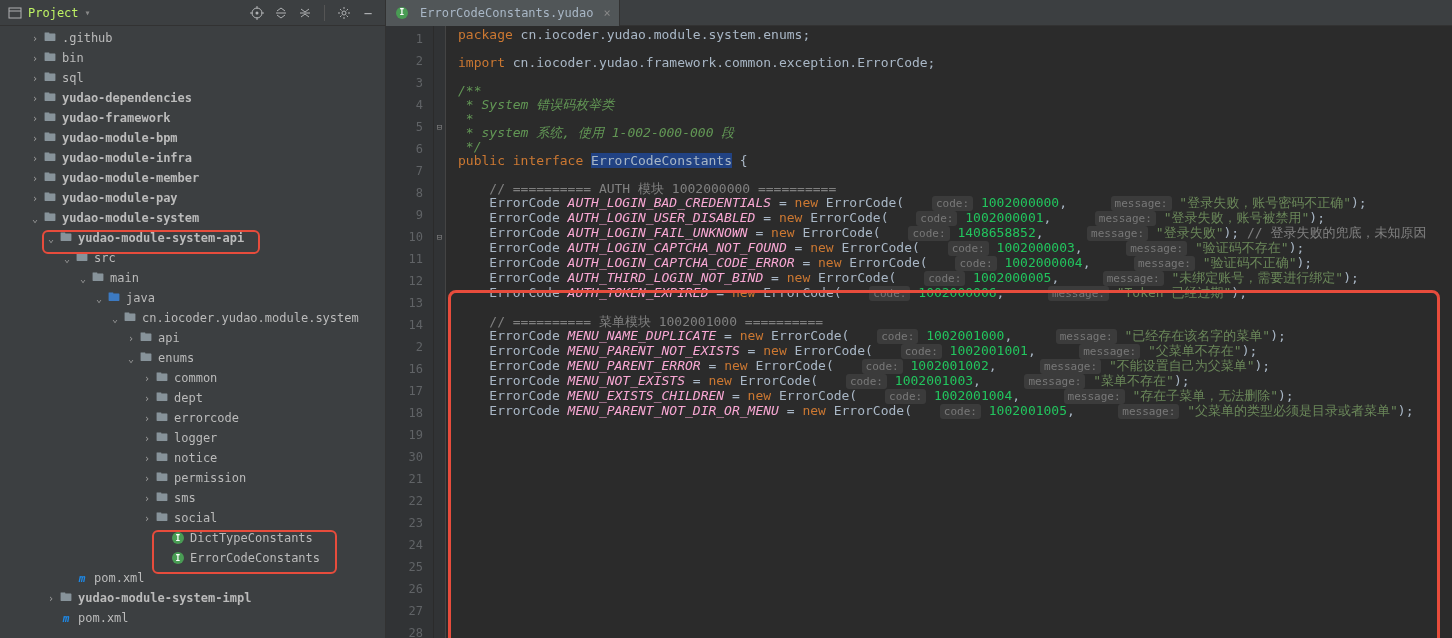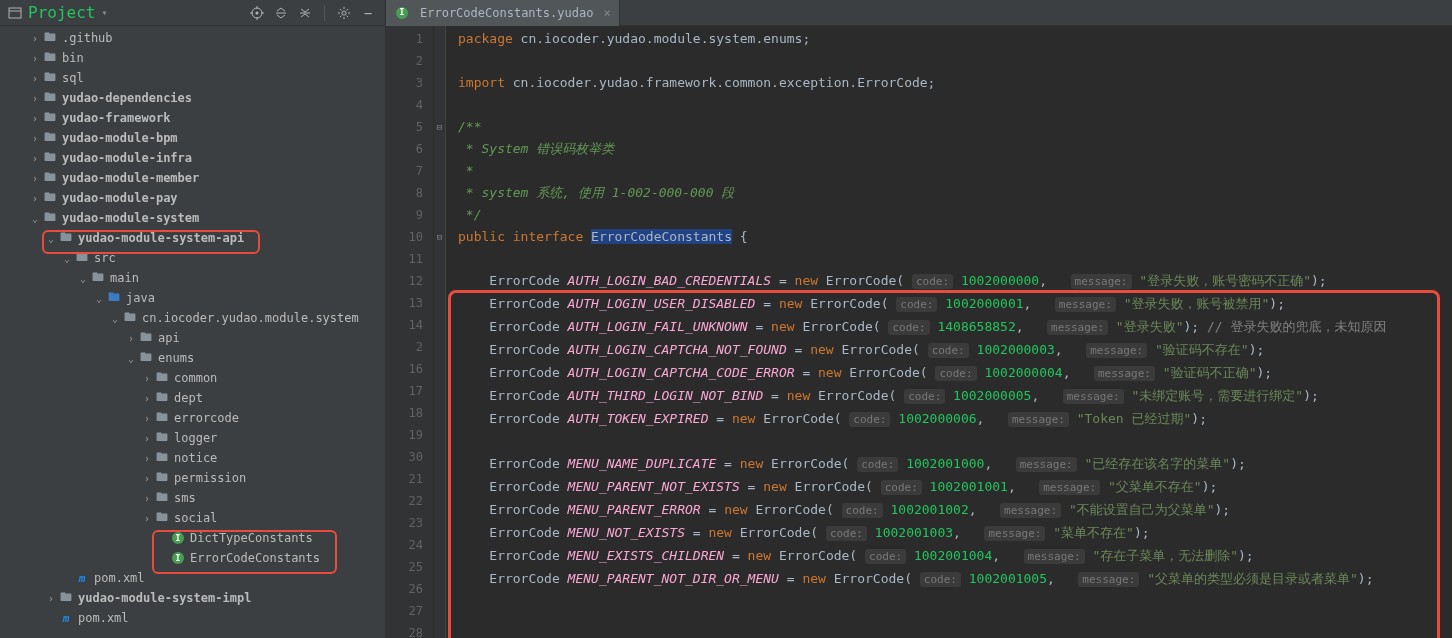--- a/index.html
+++ b/index.html
@@ -29,22 +29,22 @@
 .project-header {
   height: 26px;
   background: #3c3f41;
   border-bottom: 1px solid #323232;
   display: flex;
   align-items: center;
   padding: 0 8px;
   gap: 6px;
 }
 .project-header .title {
-  color: #22c55e;
-  font-size: 16px;
+  color: #bef264;
+  font-size: 12px;
 }
 .project-header .dropdown-arrow {
   color: #888;
   font-size: 10px;
 }
 .project-header .spacer { flex: 1; }
 .project-header .toolbar-icon {
   width: 18px;
   height: 18px;
   display: flex;
@@ -167,30 +167,30 @@
   padding-top: 2px;
   color: #888;
   font-size: 9px;
   text-align: center;
 }
 .code {
   flex: 1;
   padding-left: 12px;
   padding-top: 2px;
   font-size: 13px;
-  line-height: 22px;
+  line-height: 14px;
   white-space: pre;
 }
 .kw { color: #cc7832; }
 .str { color: #6a8759; }
 .cmt { color: #808080; }
 .doc { color: #629755; font-style: italic; }
 .field { color: #f9a8d4; font-style: italic; }
 .num { color: #22c55e; }
-.hint { color: #787878; font-size: 11px; }
+.hint { color: #787878; font-size: 11px; margin-left: 20px; }
 .hint-box { background: #3b3b3b; padding: 1px 4px; border-radius: 3px; }
 .selection { background: #214283; }
 .editor-highlight-box {
   position: absolute;
   border: 3px solid #e74c3c;
   border-radius: 8px;
   pointer-events: none;
   left: 62px;
   top: 264px;
   right: 12px;
@@ -481,28 +481,30 @@
 
 <span class="kw">import</span> cn.iocoder.yudao.framework.common.exception.ErrorCode;
 
 <span class="doc">/**</span>
 <span class="doc"> * System 错误码枚举类</span>
 <span class="doc"> *</span>
 <span class="doc"> * system 系统, 使用 1-002-000-000 段</span>
 <span class="doc"> */</span>
 <span class="kw">public</span> <span class="kw">interface</span> <span class="selection">ErrorCodeConstants</span> {
 
+    <span class="cmt">// ========== AUTH 模块 1002000000 ==========</span>
     ErrorCode <span class="field">AUTH_LOGIN_BAD_CREDENTIALS</span> = <span class="kw">new</span> ErrorCode( <span class="hint-box hint">code:</span> <span class="num">1002000000</span>,   <span class="hint-box hint">message:</span> <span class="str">"登录失败，账号密码不正确"</span>);
     ErrorCode <span class="field">AUTH_LOGIN_USER_DISABLED</span> = <span class="kw">new</span> ErrorCode( <span class="hint-box hint">code:</span> <span class="num">1002000001</span>,   <span class="hint-box hint">message:</span> <span class="str">"登录失败，账号被禁用"</span>);
     ErrorCode <span class="field">AUTH_LOGIN_FAIL_UNKNOWN</span> = <span class="kw">new</span> ErrorCode( <span class="hint-box hint">code:</span> <span class="num">1408658852</span>,   <span class="hint-box hint">message:</span> <span class="str">"登录失败"</span>); <span class="cmt">// 登录失败的兜底，未知原因</span>
     ErrorCode <span class="field">AUTH_LOGIN_CAPTCHA_NOT_FOUND</span> = <span class="kw">new</span> ErrorCode( <span class="hint-box hint">code:</span> <span class="num">1002000003</span>,   <span class="hint-box hint">message:</span> <span class="str">"验证码不存在"</span>);
     ErrorCode <span class="field">AUTH_LOGIN_CAPTCHA_CODE_ERROR</span> = <span class="kw">new</span> ErrorCode( <span class="hint-box hint">code:</span> <span class="num">1002000004</span>,   <span class="hint-box hint">message:</span> <span class="str">"验证码不正确"</span>);
     ErrorCode <span class="field">AUTH_THIRD_LOGIN_NOT_BIND</span> = <span class="kw">new</span> ErrorCode( <span class="hint-box hint">code:</span> <span class="num">1002000005</span>,   <span class="hint-box hint">message:</span> <span class="str">"未绑定账号，需要进行绑定"</span>);
     ErrorCode <span class="field">AUTH_TOKEN_EXPIRED</span> = <span class="kw">new</span> ErrorCode( <span class="hint-box hint">code:</span> <span class="num">1002000006</span>,   <span class="hint-box hint">message:</span> <span class="str">"Token 已经过期"</span>);
 
+    <span class="cmt">// ========== 菜单模块 1002001000 ==========</span>
     ErrorCode <span class="field">MENU_NAME_DUPLICATE</span> = <span class="kw">new</span> ErrorCode( <span class="hint-box hint">code:</span> <span class="num">1002001000</span>,   <span class="hint-box hint">message:</span> <span class="str">"已经存在该名字的菜单"</span>);
     ErrorCode <span class="field">MENU_PARENT_NOT_EXISTS</span> = <span class="kw">new</span> ErrorCode( <span class="hint-box hint">code:</span> <span class="num">1002001001</span>,   <span class="hint-box hint">message:</span> <span class="str">"父菜单不存在"</span>);
     ErrorCode <span class="field">MENU_PARENT_ERROR</span> = <span class="kw">new</span> ErrorCode( <span class="hint-box hint">code:</span> <span class="num">1002001002</span>,   <span class="hint-box hint">message:</span> <span class="str">"不能设置自己为父菜单"</span>);
     ErrorCode <span class="field">MENU_NOT_EXISTS</span> = <span class="kw">new</span> ErrorCode( <span class="hint-box hint">code:</span> <span class="num">1002001003</span>,   <span class="hint-box hint">message:</span> <span class="str">"菜单不存在"</span>);
     ErrorCode <span class="field">MENU_EXISTS_CHILDREN</span> = <span class="kw">new</span> ErrorCode( <span class="hint-box hint">code:</span> <span class="num">1002001004</span>,   <span class="hint-box hint">message:</span> <span class="str">"存在子菜单，无法删除"</span>);
     ErrorCode <span class="field">MENU_PARENT_NOT_DIR_OR_MENU</span> = <span class="kw">new</span> ErrorCode( <span class="hint-box hint">code:</span> <span class="num">1002001005</span>,   <span class="hint-box hint">message:</span> <span class="str">"父菜单的类型必须是目录或者菜单"</span>);
 </div>
       <div class="editor-highlight-box"></div>
     </div>
   </div>

